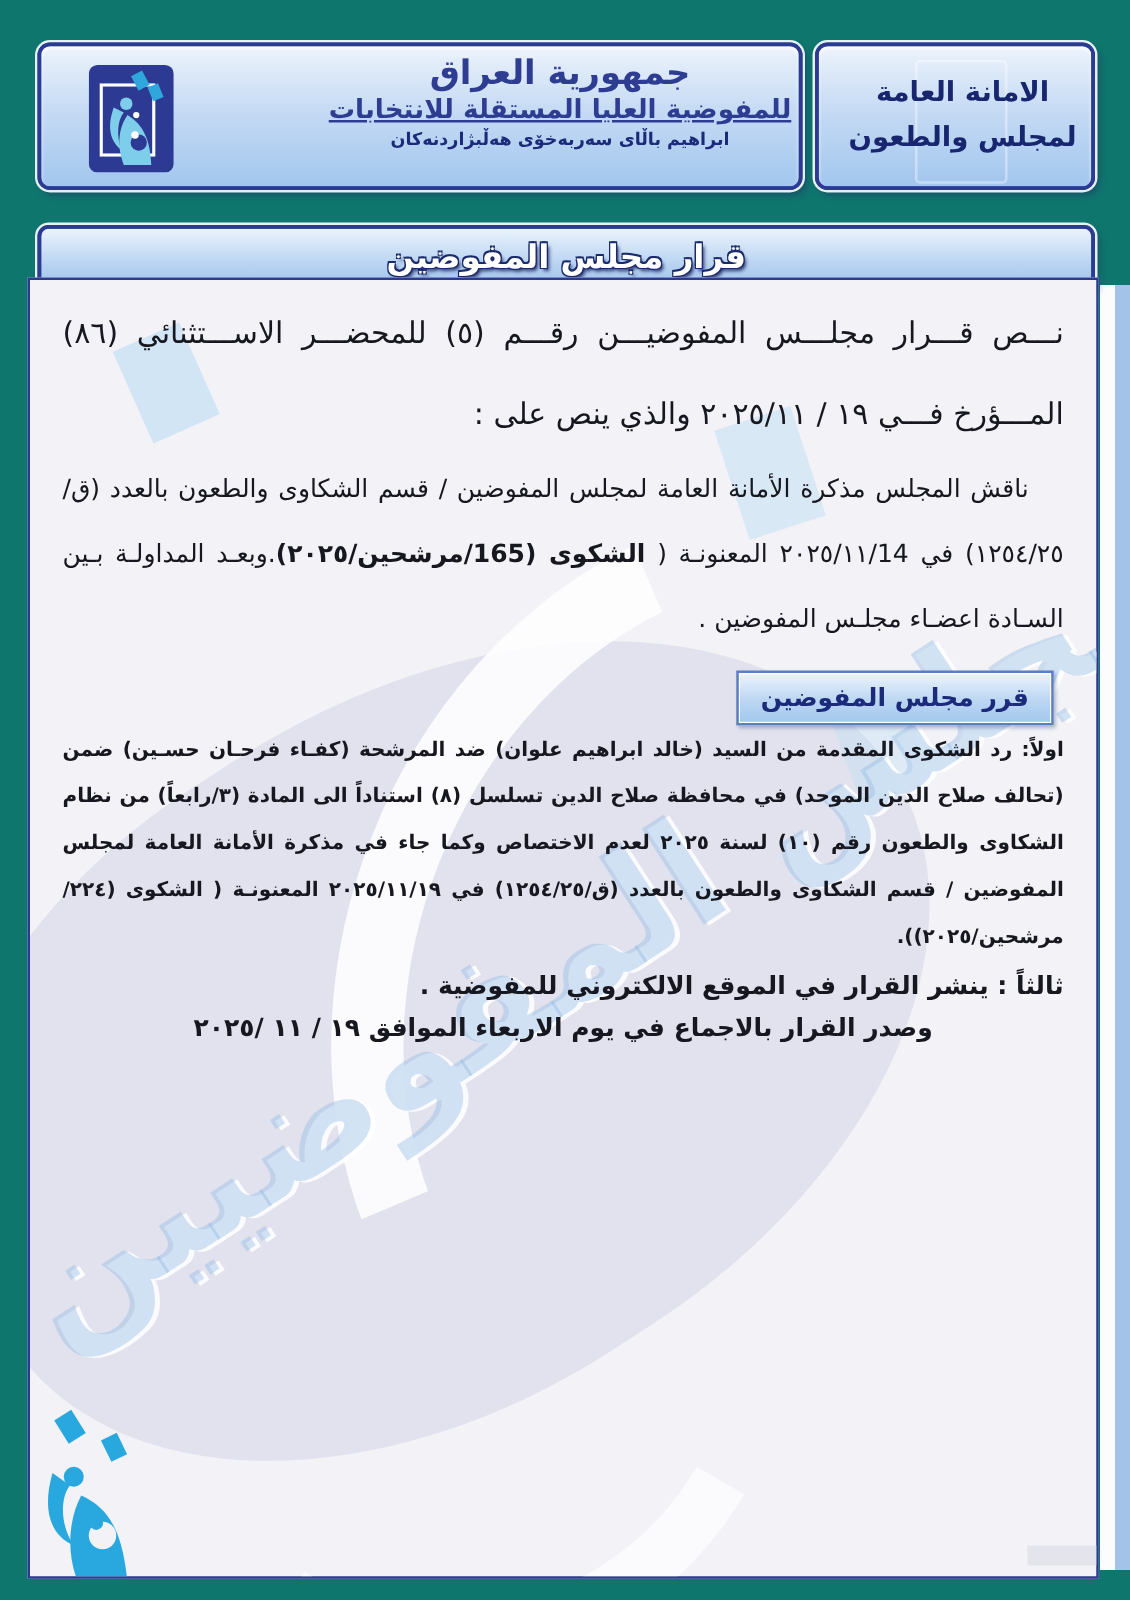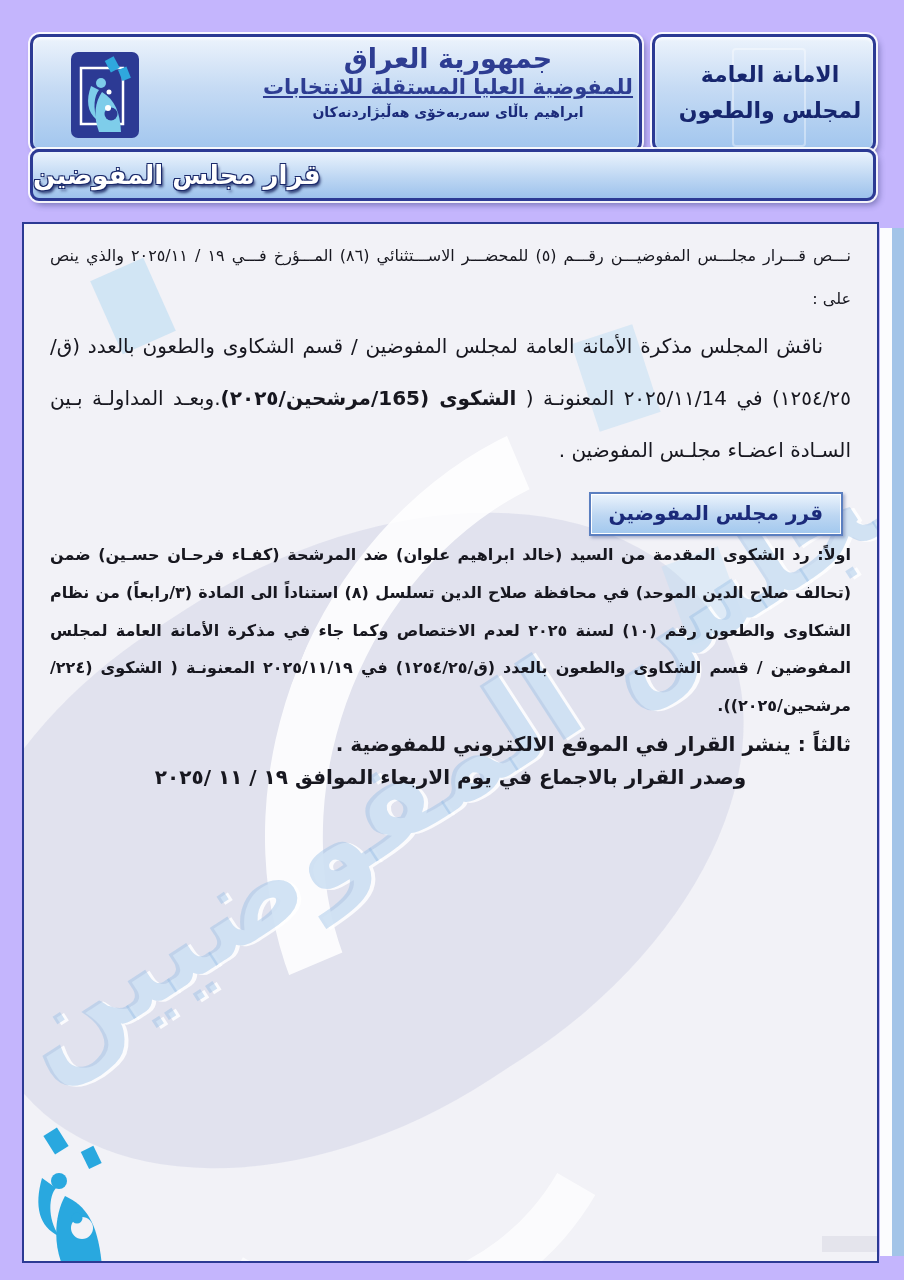--- a/index.html
+++ b/index.html
@@ -1,17 +1,17 @@
 <!DOCTYPE html>
 <html lang="ar"><head>
 <meta charset="utf-8">
 <style>
   html,body{margin:0;padding:0;background:#ccdaee;}
   #page{
-    position:relative;width:904px;height:1280px;background:#c4b5fd;
+    position:relative;width:904px;height:1280px;background:#0f766e;
     font-family:"DejaVu Sans",sans-serif;overflow:hidden;
   }
   
   .strip-white{position:absolute;left:880px;top:228px;width:12px;height:1028px;background:#fbfcfe;}
   .strip-blue{position:absolute;left:892px;top:228px;width:12px;height:1028px;background:#a3c4e8;}
 
   
   .hbox{
     position:absolute;border:3px solid #2c3a94;border-radius:10px;
     background:linear-gradient(180deg,#ecf3fc 0%,#c6dbf4 45%,#a2c6ee 100%);
@@ -28,40 +28,40 @@
 
   .logo-wrap{position:absolute;left:38px;top:15px;width:68px;height:86px;}
   .center-text{position:absolute;left:225px;top:6px;width:380px;text-align:center;color:#2e3d92;}
   .ct-l1{font-size:27px;font-weight:bold;line-height:1.15;}
   .ct-l2{font-size:21px;font-weight:bold;line-height:1.25;text-decoration:underline;}
   .ct-l3{font-size:14px;font-weight:bold;color:#1b2a7a;margin-top:4px;}
   .ct-l4{font-size:14px;font-weight:bold;color:#22307f;direction:ltr;margin-top:2px;}
 
   
   .title-banner{
-    position:absolute;left:30px;top:149px;width:846px;height:52px;
+    position:absolute;left:30px;top:180px;width:846px;height:52px;
     border:3px solid #2c3a94;border-radius:9px;box-sizing:border-box;
     background:linear-gradient(180deg,#eaf3fd 0%,#bed7f3 55%,#9dc2ec 100%);
     box-shadow:0 0 0 2px rgba(255,255,255,.9), 3px 4px 6px rgba(30,40,100,.45);
-    display:flex;align-items:center;justify-content:flex-start;
+    display:flex;align-items:center;justify-content:center;
   }
   .title-banner .t{
     color:#ffffff;font-weight:bold;font-size:26px;
     text-shadow:1px 1px 0 #1b2a6b,-1px 1px 0 #1b2a6b,1px -1px 0 #1b2a6b,
                 -1px -1px 0 #1b2a6b,2px 3px 3px rgba(20,30,90,.85);
   }
 
   
   .content{
     position:absolute;left:22px;top:222px;width:857px;height:1041px;
     background:#f2f2f7;border:2px solid #2c3a94;box-sizing:border-box;
     direction:rtl;overflow:hidden;padding:10px 26px 0 26px;color:#17171f;
   }
   .content p{position:relative;z-index:2;margin:0;}
-  .p-intro{margin-top:12px;font-size:16px;line-height:2.7;text-align:justify;}
+  .p-intro{margin-top:12px;font-size:24px;line-height:2.7;text-align:justify;}
   .p-memo{margin-top:44px;font-size:20px;line-height:2.6;text-align:justify;text-indent:28px;}
   .p-memo b{font-size:20px;}
   .decision-chip{
     position:relative;z-index:2;width:fit-content;margin:16px 8px 0 0;
     padding:7px 18px 9px;border:2px solid #5b7fc0;
     background:linear-gradient(180deg,#ecf4fd 0%,#bcd6f2 55%,#a2c8ee 100%);
     box-shadow:0 0 0 1px #fff inset, 2px 2px 3px rgba(60,80,140,.4);
     color:#1b2a7a;font-weight:bold;font-size:20px;
   }
   .p-first{margin-top:26px;font-size:16px;font-weight:bold;line-height:2.35;text-align:justify;}

